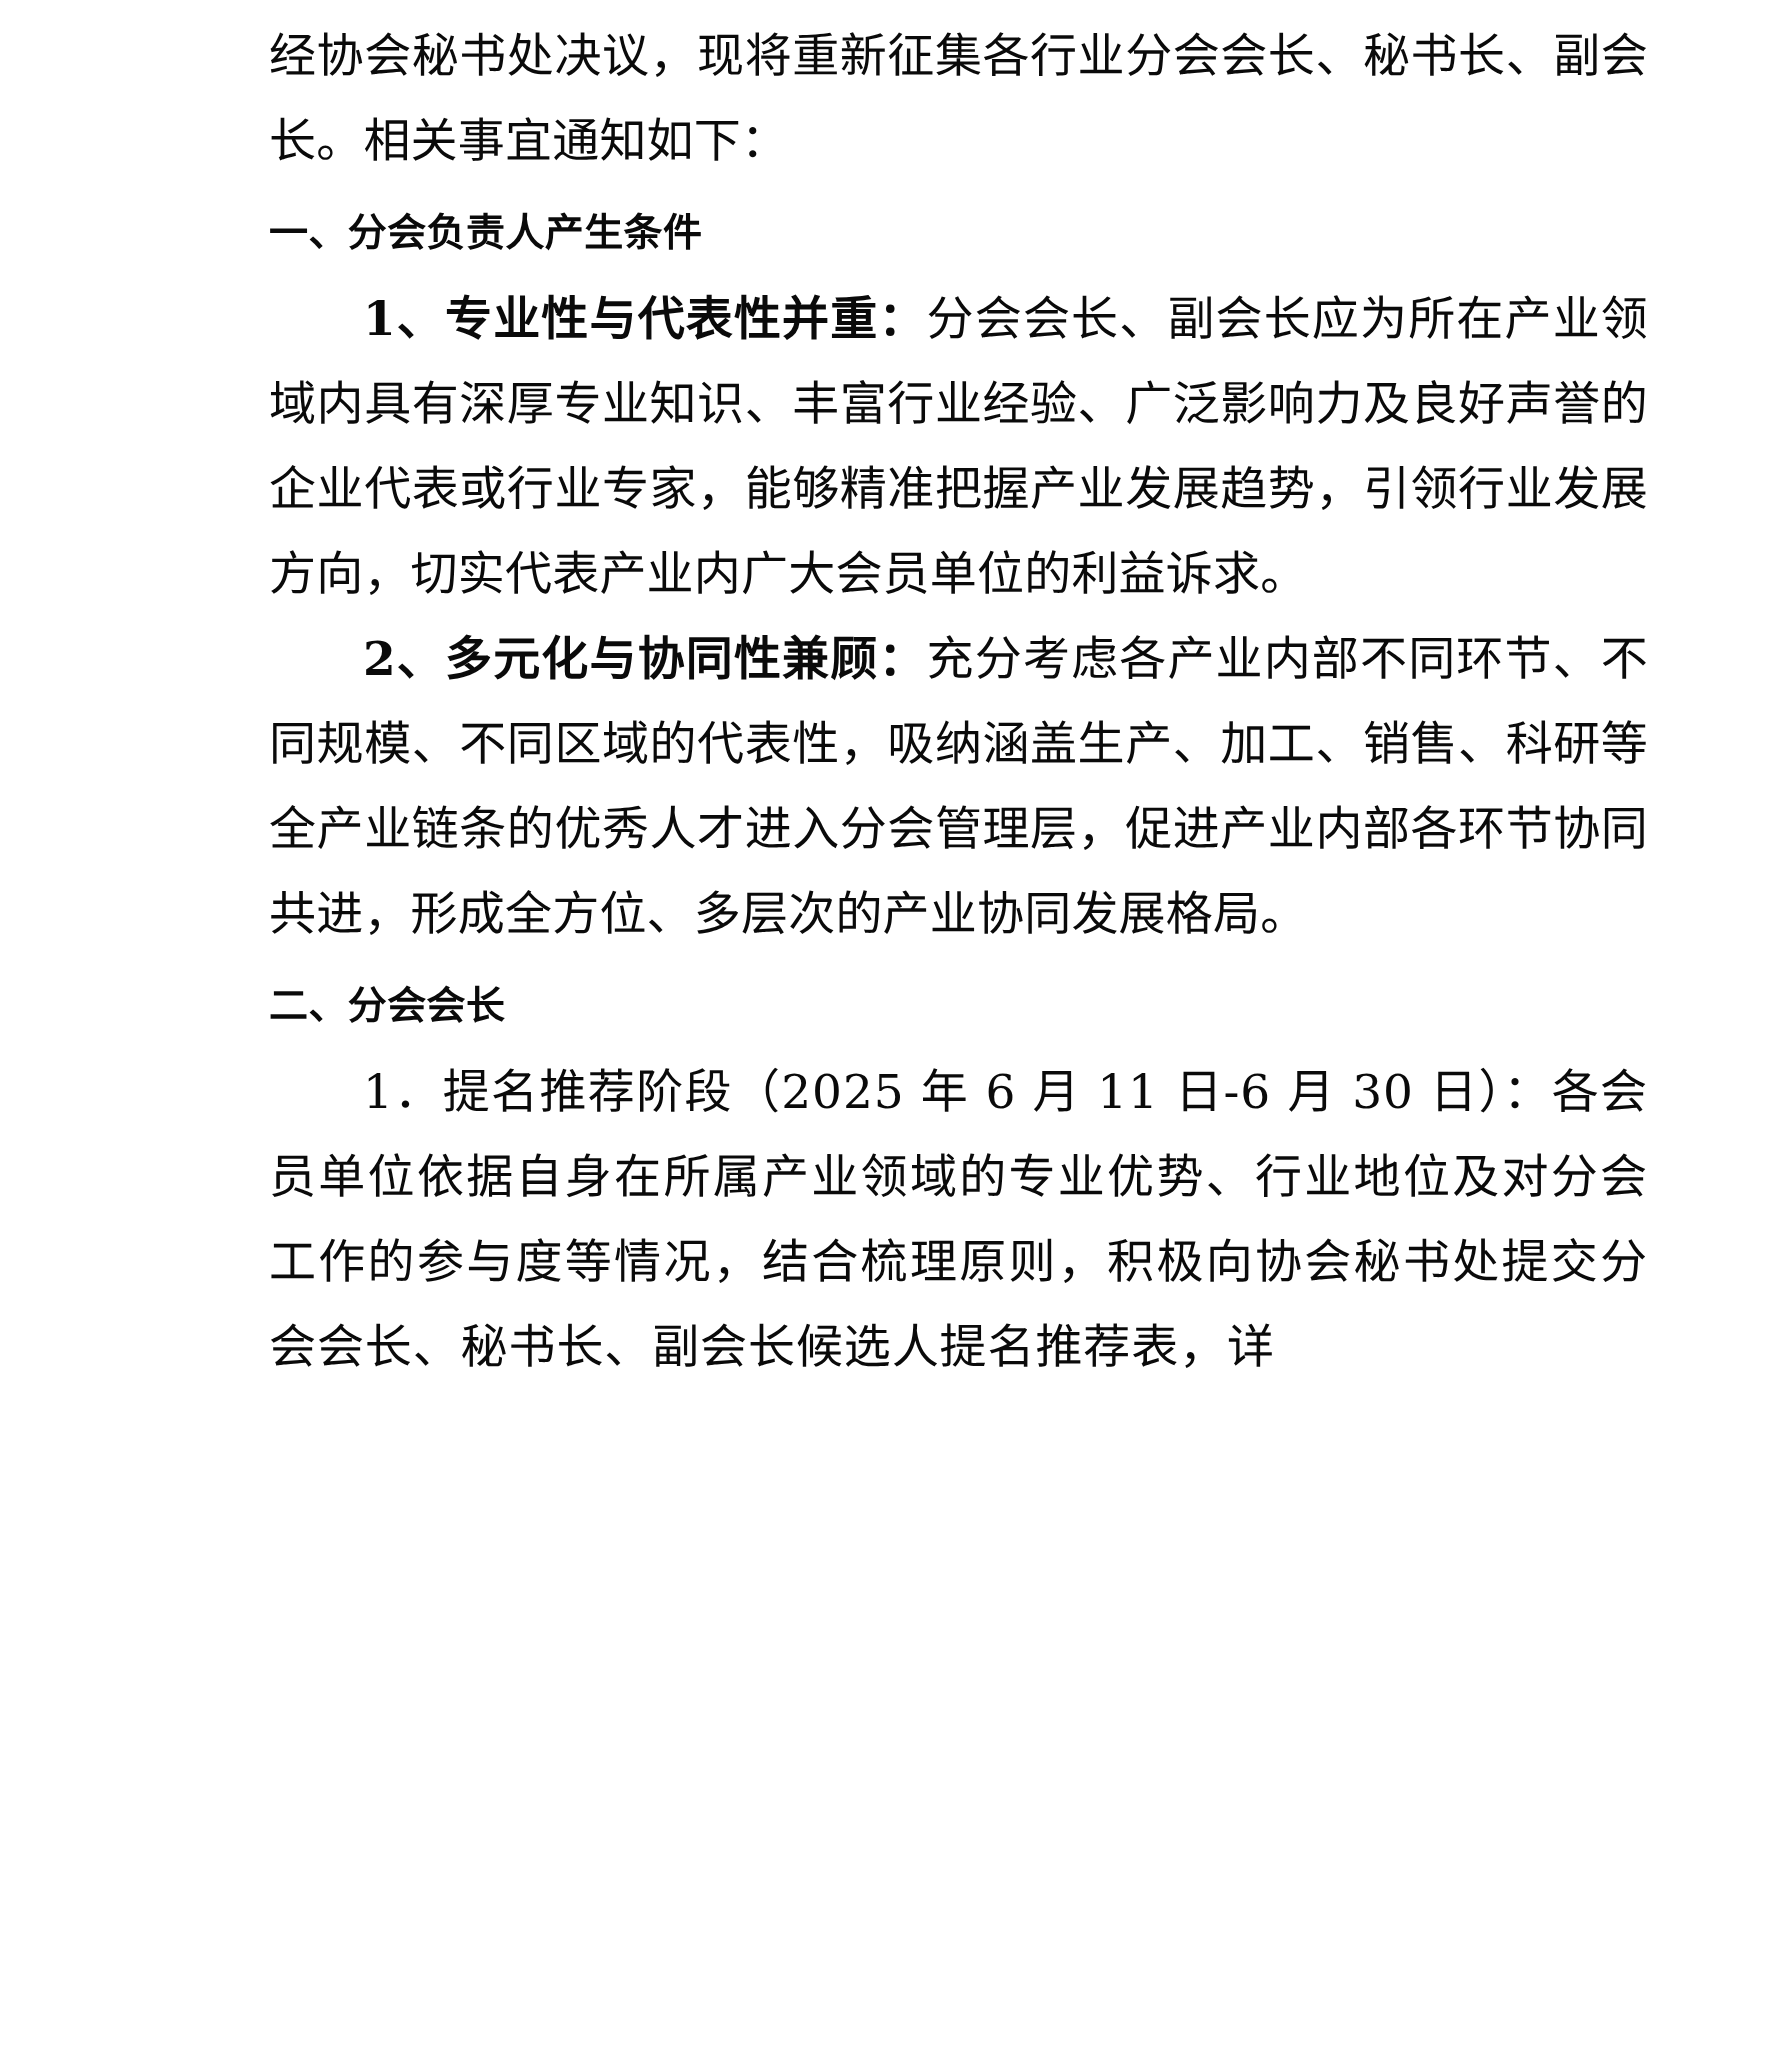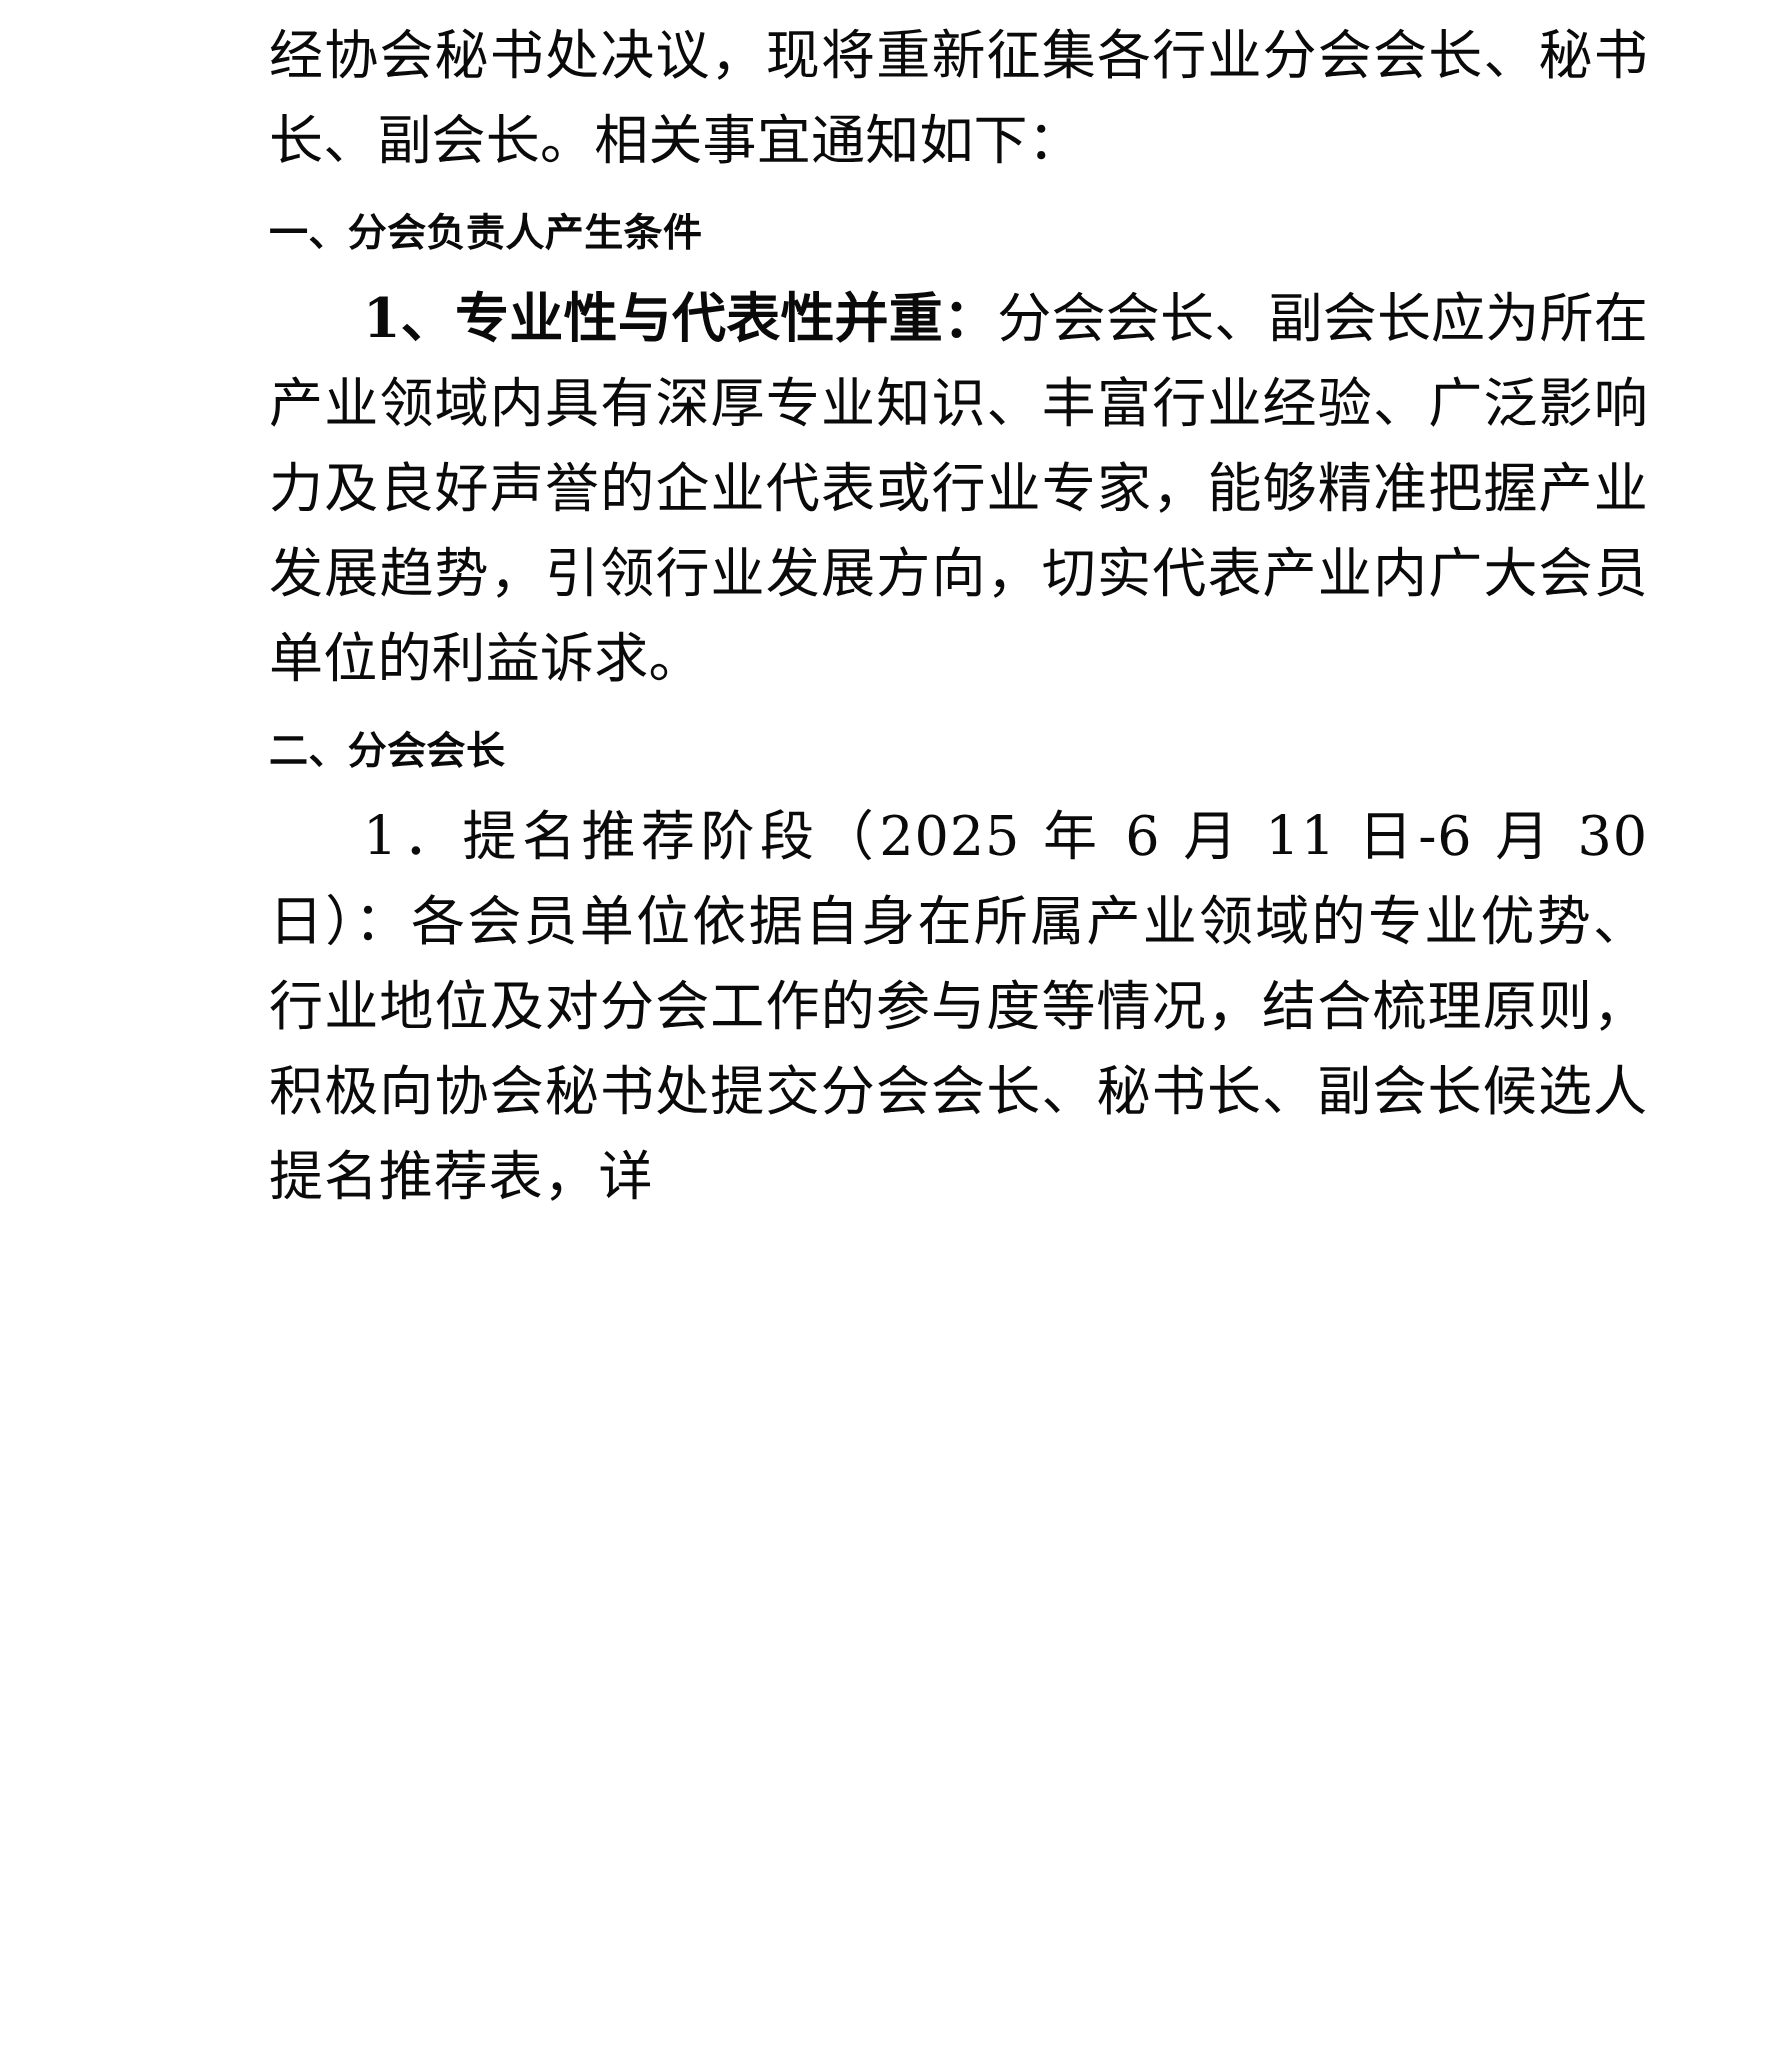--- a/index.html
+++ b/index.html
@@ -21,21 +21,21 @@
     height: 2066px;
     padding: 13px 143px 0 269px;
     position: relative;
   }
   .doc-body {
     width: 100%;
   }
   
   p {
     margin: 0 0 0 0;
-    font-size: 54px;
+    font-size: 47px;
     line-height: 85px;
     letter-spacing: 0.2px;
     text-align: justify;
     text-justify: inter-character;
     word-break: break-all;
   }
   .indent {
     text-indent: 94px;
   }
   .heading {
@@ -58,20 +58,21 @@
 
 <div class="page">
   <div class="doc-body">
 
     <p class="body">经协会秘书处决议，现将重新征集各行业分会会长、秘书长、副会长。相关事宜通知如下：</p>
 
     <p class="heading">一、分会负责人产生条件</p>
 
     <p class="indent"><span class="lead">1、专业性与代表性并重：</span><span>分会会长、副会长应为所在产业领域内具有深厚专业知识、丰富行业经验、广泛影响力及良好声誉的企业代表或行业专家，能够精准把握产业发展趋势，引领行业发展方向，切实代表产业内广大会员单位的利益诉求。</span></p>
 
+    <p class="indent"><span class="lead">2、多元化与协同性兼顾：</span><span>充分考虑各产业内部不同环节、不同规模、不同区域的代表性，吸纳涵盖生产、加工、销售、科研等全产业链条的优秀人才进入分会管理层，促进产业内部各环节协同共进，形成全方位、多层次的产业协同发展格局。</span></p>
 
 
     <p class="heading">二、分会会长</p>
 
     <p class="indent spaced">1．提名推荐阶段（2025 年 6 月 11 日-6 月 30 日）：各会员单位依据自身在所属产业领域的专业优势、行业地位及对分会工作的参与度等情况，结合梳理原则，积极向协会秘书处提交分会会长、秘书长、副会长候选人提名推荐表，详</p>
 
   </div>
 </div>
 
 

